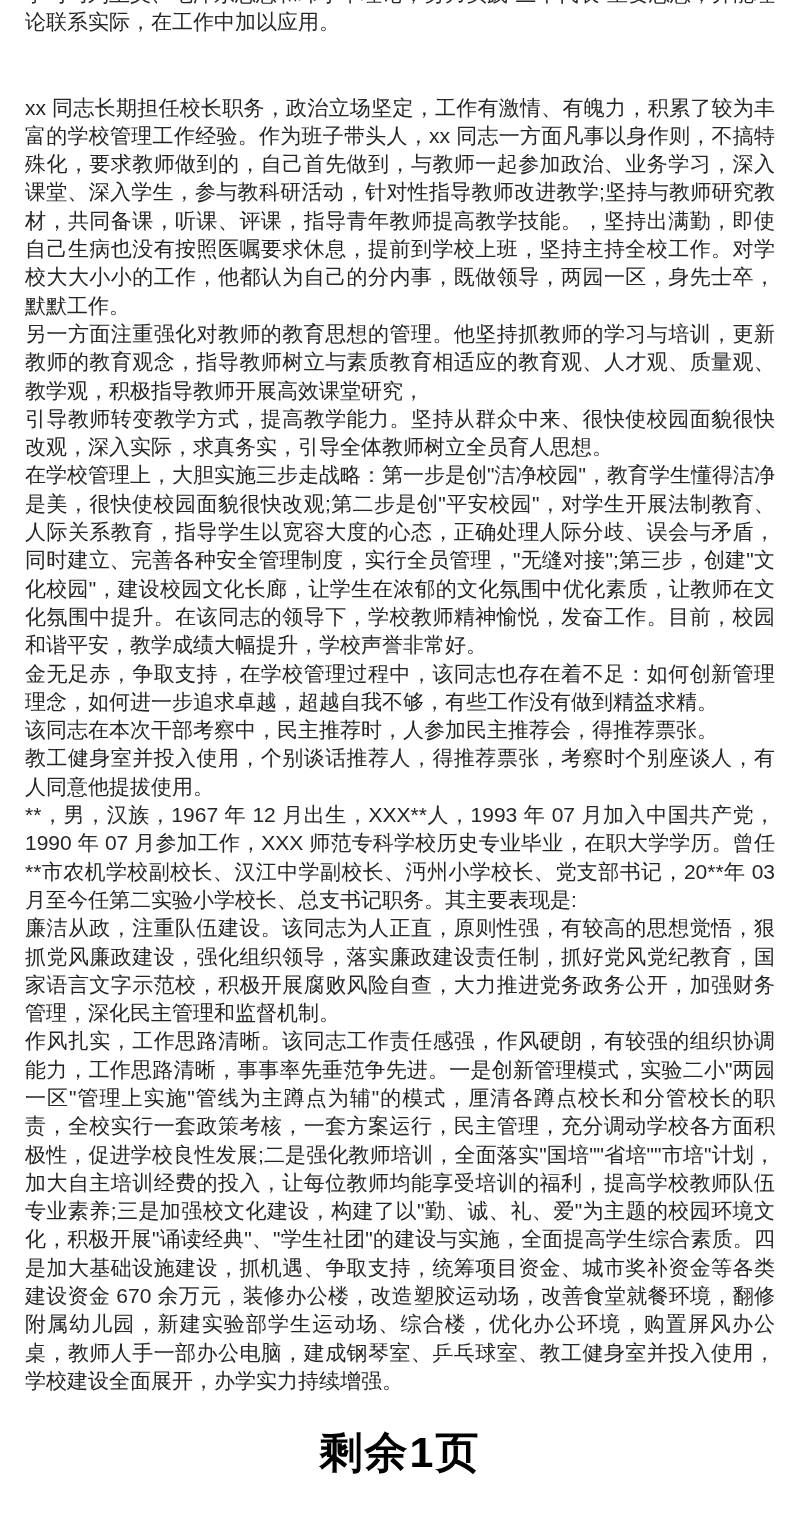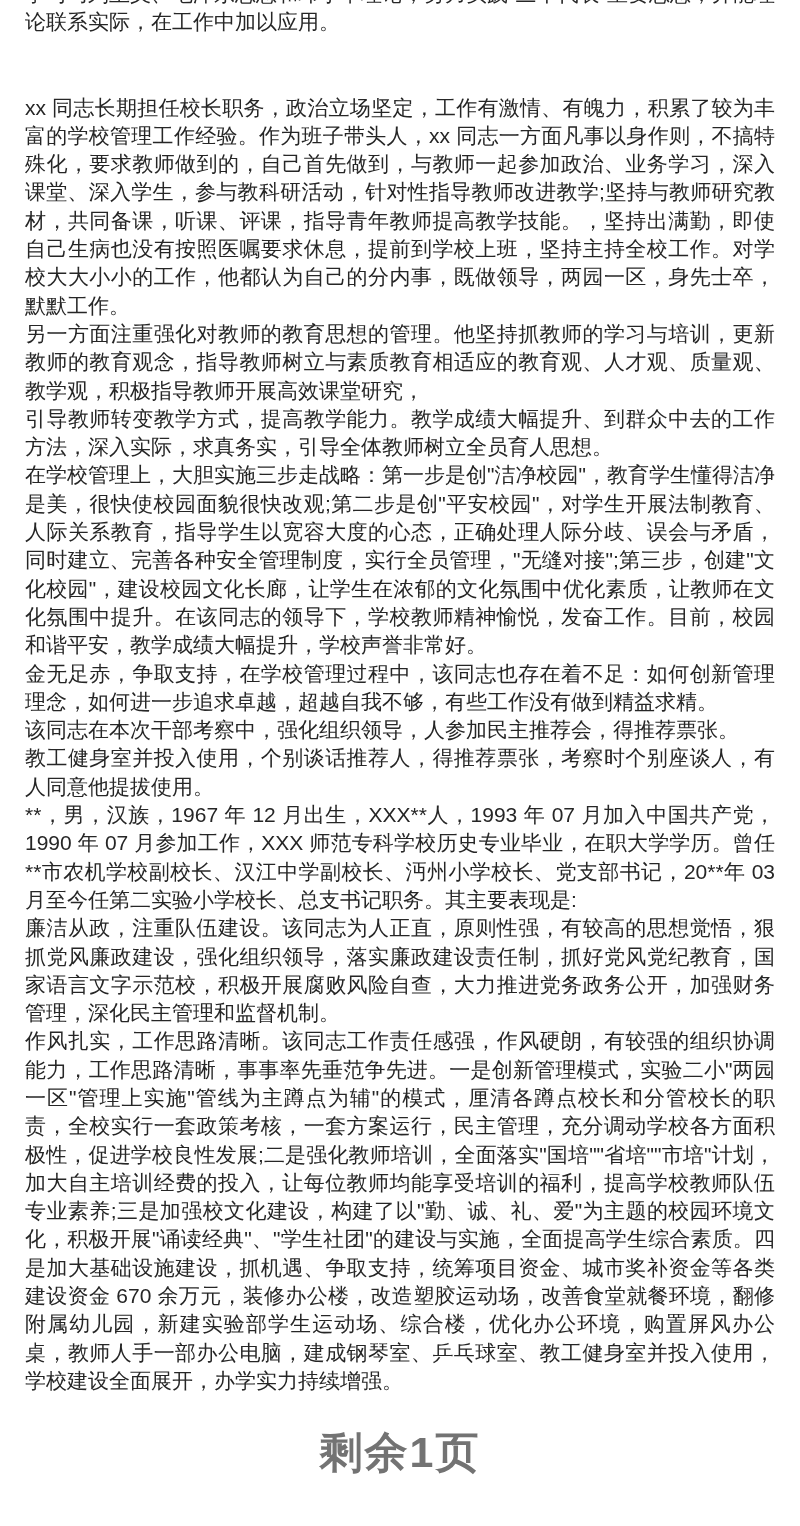--- a/index.html
+++ b/index.html
@@ -33,37 +33,37 @@
     position: absolute;
     top: 1424px;
     left: 0;
     right: 0;
     display: flex;
     justify-content: center;
     align-items: baseline;
     gap: 55px;
     font-size: 43px;
     font-weight: bold;
-    color: #737373;
+    color: #000000;
     letter-spacing: 2px;
     font-family: "Liberation Sans", "DejaVu Sans", sans-serif;
   }
 </style>
 </head>
 <body>
 
 <div class="doc">
   <p>学习马列主义、毛泽东思想和邓小平理论，努力实践"三个代表"重要思想，并能理论联系实际，在工作中加以应用。</p>
   <div class="blank-gap"></div>
   <p>xx 同志长期担任校长职务，政治立场坚定，工作有激情、有魄力，积累了较为丰富的学校管理工作经验。作为班子带头人，xx 同志一方面凡事以身作则，不搞特殊化，要求教师做到的，自己首先做到，与教师一起参加政治、业务学习，深入课堂、深入学生，参与教科研活动，针对性指导教师改进教学;坚持与教师研究教材，共同备课，听课、评课，指导青年教师提高教学技能。，坚持出满勤，即使自己生病也没有按照医嘱要求休息，提前到学校上班，坚持主持全校工作。对学校大大小小的工作，他都认为自己的分内事，既做领导，两园一区，身先士卒，默默工作。</p>
   <p>另一方面注重强化对教师的教育思想的管理。他坚持抓教师的学习与培训，更新教师的教育观念，指导教师树立与素质教育相适应的教育观、人才观、质量观、教学观，积极指导教师开展高效课堂研究，</p>
-  <p>引导教师转变教学方式，提高教学能力。教学成绩大幅提升、到群众中去的工作方法，深入实际，求真务实，引导全体教师树立全员育人思想。</p>
+  <p>引导教师转变教学方式，提高教学能力。坚持从群众中来、很快使校园面貌很快改观，深入实际，求真务实，引导全体教师树立全员育人思想。</p>
   <p>在学校管理上，大胆实施三步走战略：第一步是创"洁净校园"，教育学生懂得洁净是美，很快使校园面貌很快改观;第二步是创"平安校园"，对学生开展法制教育、人际关系教育，指导学生以宽容大度的心态，正确处理人际分歧、误会与矛盾，同时建立、完善各种安全管理制度，实行全员管理，"无缝对接";第三步，创建"文化校园"，建设校园文化长廊，让学生在浓郁的文化氛围中优化素质，让教师在文化氛围中提升。在该同志的领导下，学校教师精神愉悦，发奋工作。目前，校园和谐平安，教学成绩大幅提升，学校声誉非常好。</p>
   <p>金无足赤，争取支持，在学校管理过程中，该同志也存在着不足：如何创新管理理念，如何进一步追求卓越，超越自我不够，有些工作没有做到精益求精。</p>
-  <p>该同志在本次干部考察中，强化组织领导，人参加民主推荐会，得推荐票张。</p>
+  <p>该同志在本次干部考察中，民主推荐时，人参加民主推荐会，得推荐票张。</p>
   <p>教工健身室并投入使用，个别谈话推荐人，得推荐票张，考察时个别座谈人，有人同意他提拔使用。</p>
   <p>**，男，汉族，1967 年 12 月出生，XXX**人，1993 年 07 月加入中国共产党，1990 年 07 月参加工作，XXX 师范专科学校历史专业毕业，在职大学学历。曾任**市农机学校副校长、汉江中学副校长、沔州小学校长、党支部书记，20**年 03 月至今任第二实验小学校长、总支书记职务。其主要表现是:</p>
   <p>廉洁从政，注重队伍建设。该同志为人正直，原则性强，有较高的思想觉悟，狠抓党风廉政建设，强化组织领导，落实廉政建设责任制，抓好党风党纪教育，国家语言文字示范校，积极开展腐败风险自查，大力推进党务政务公开，加强财务管理，深化民主管理和监督机制。</p>
   <p>作风扎实，工作思路清晰。该同志工作责任感强，作风硬朗，有较强的组织协调能力，工作思路清晰，事事率先垂范争先进。一是创新管理模式，实验二小"两园一区"管理上实施"管线为主蹲点为辅"的模式，厘清各蹲点校长和分管校长的职责，全校实行一套政策考核，一套方案运行，民主管理，充分调动学校各方面积极性，促进学校良性发展;二是强化教师培训，全面落实"国培""省培""市培"计划，加大自主培训经费的投入，让每位教师均能享受培训的福利，提高学校教师队伍专业素养;三是加强校文化建设，构建了以"勤、诚、礼、爱"为主题的校园环境文化，积极开展"诵读经典"、"学生社团"的建设与实施，全面提高学生综合素质。四是加大基础设施建设，抓机遇、争取支持，统筹项目资金、城市奖补资金等各类建设资金 670 余万元，装修办公楼，改造塑胶运动场，改善食堂就餐环境，翻修附属幼儿园，新建实验部学生运动场、综合楼，优化办公环境，购置屏风办公桌，教师人手一部办公电脑，建成钢琴室、乒乓球室、教工健身室并投入使用，学校建设全面展开，办学实力持续增强。</p>
 </div>
 
 <div class="watermark">
   <span>剩余1页</span>
 </div>
 

